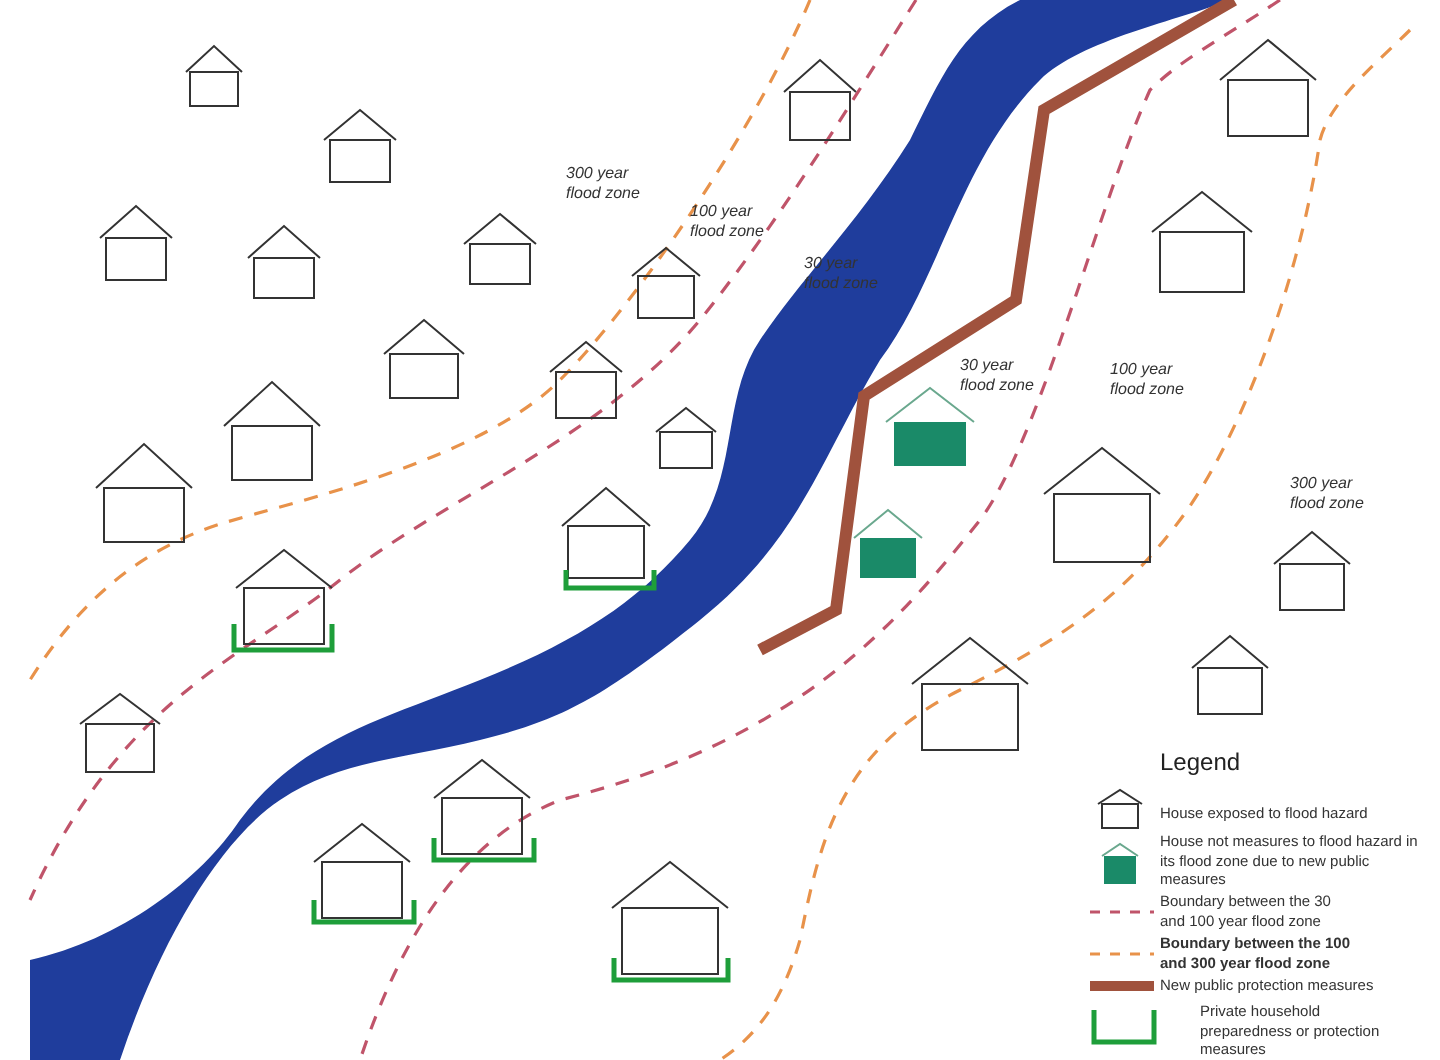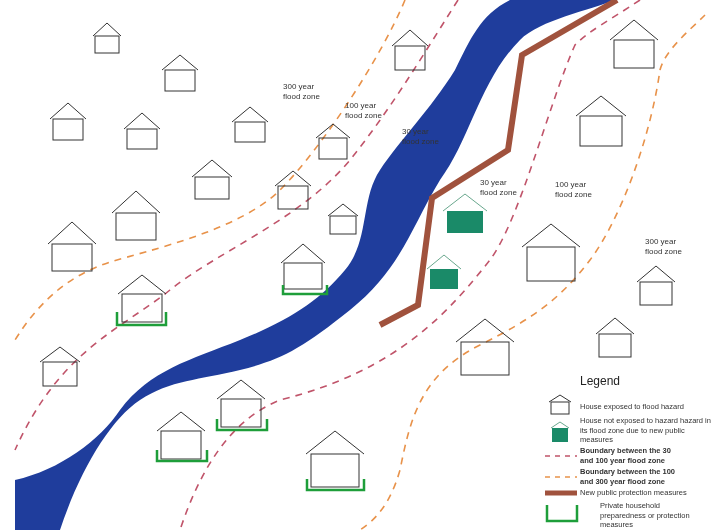--- a/index.html
+++ b/index.html
@@ -1,18 +1,18 @@
 <!DOCTYPE html>
 <html><head>
 <meta charset="utf-8">
 <style>
   html, body { margin:0; padding:0; background:#ffffff; }
   body { width:720px; height:530px; position:relative; overflow:hidden; font-family:"Liberation Sans", sans-serif; }
   svg.map { position:absolute; left:0; top:0; }
-  .zone-label { position:absolute; font-size:8px; line-height:10px; color:#333; white-space:pre-line; }
+  .zone-label { position:absolute; font-size:8px; line-height:10px; color:#333; white-space:pre-line;font-style:italic; }
   .legend { position:absolute; left:545px; top:372px; width:175px; }
   .legend-title { position:absolute; left:35px; top:2px; font-size:12px; color:#222;text-align:right; }
   .legend-row { position:absolute; left:0; width:175px; }
   .legend-text { position:absolute; left:35px; font-size:7.5px; line-height:9.5px; color:#333; white-space:pre-line; }
   .legend-icon { position:absolute; left:0; }
 </style>
 </head>
 <body>
 
 <svg class="map" width="720" height="530" viewBox="0 0 720 530">
@@ -168,30 +168,30 @@
         <rect x="6" y="8" width="18" height="12" fill="none" stroke="#333"></rect>
       </svg>
     <div class="legend-text" style="top:8px;text-align:center;">House exposed to flood hazard</div>
   </div>
 
   <div class="legend-row" style="top:44px;">
     <svg class="legend-icon" width="30" height="24" style="top:4px;">
         <path d="M6,8 L15,2 L24,8" fill="none" stroke="#6aa88e"></path>
         <rect x="7" y="8" width="16" height="14" fill="#1a8a68"></rect>
       </svg>
-    <div class="legend-text" style="top:0px;">House not exposed to hazard hazard in
+    <div class="legend-text" style="top:0px;">House not measures to flood hazard in
 its flood zone due to new public
 measures</div>
   </div>
 
   <div class="legend-row" style="top:74px;">
     <svg class="legend-icon" width="32" height="20">
         <line x1="0" y1="10" x2="32" y2="10" stroke="#c0546a" stroke-width="1.6" stroke-dasharray="5,5"></line>
       </svg>
-    <div class="legend-text" style="top:0px;font-weight:bold;">Boundary between the 30
+    <div class="legend-text" style="top:0px;">Boundary between the 30
 and 100 year flood zone</div>
   </div>
 
   <div class="legend-row" style="top:95px;">
     <svg class="legend-icon" width="32" height="20">
         <line x1="0" y1="10" x2="32" y2="10" stroke="#e8924a" stroke-width="1.6" stroke-dasharray="5,5"></line>
       </svg>
     <div class="legend-text" style="top:0px;font-weight:bold;">Boundary between the 100
 and 300 year flood zone</div>
   </div>

